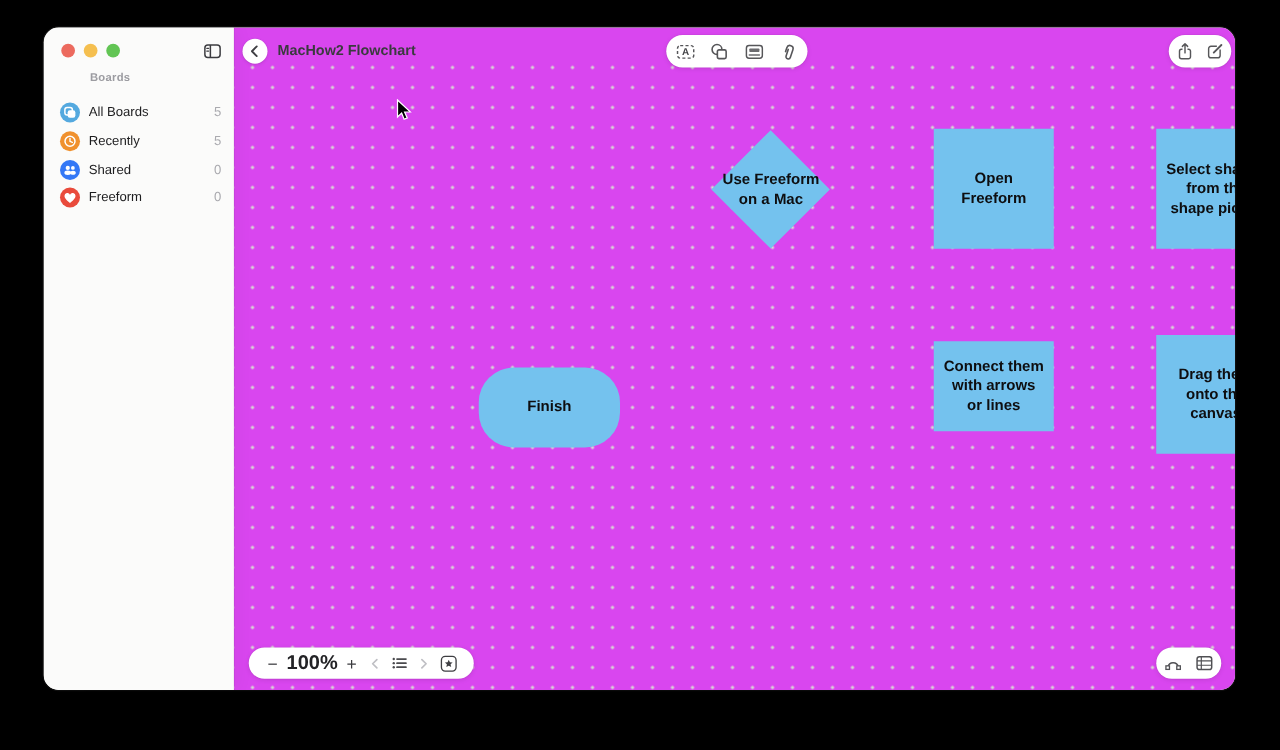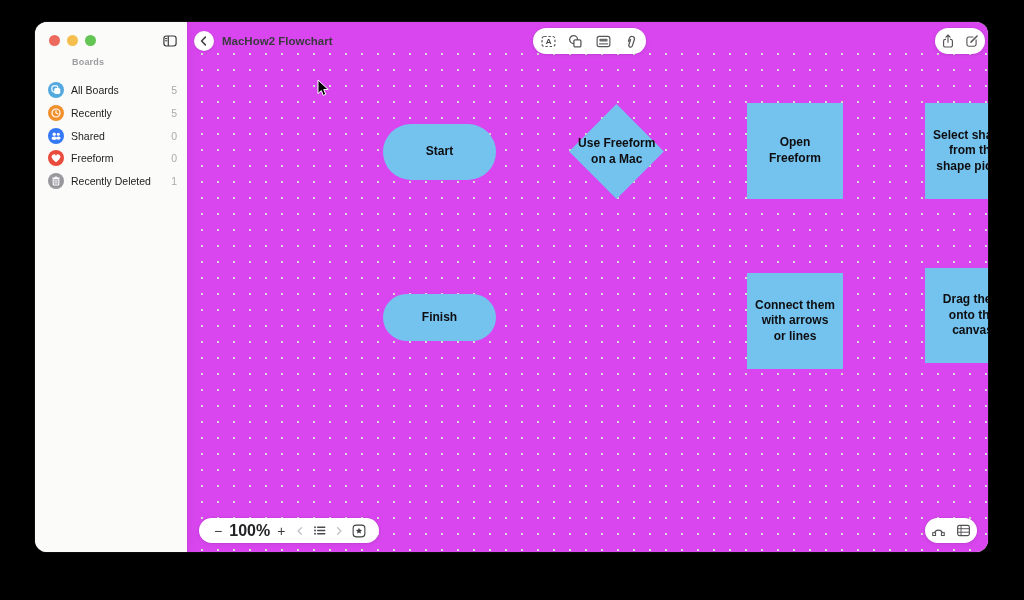--- a/index.html
+++ b/index.html
@@ -53,27 +53,27 @@
   .zoom-pill { left:12px; bottom:9px; width:180px; height:25px; padding:0 8px; }
   .z-btn { font-size:14px; color:#3A3A3E; width:20px; text-align:center; cursor:default; line-height:1; }
   .z-val { font-size:16px; font-weight:600; color:#232326; }
   .br-pill { left:738px; bottom:9px; width:52px; height:25px; }
 
   
   .shape { position:absolute; background:#74C2EE; display:flex; align-items:center; justify-content:center;
     text-align:center; font-size:12px; font-weight:600; color:#0E0E10; line-height:1.3; cursor:default; }
   .pill-shape { border-radius:28px; }
   .s-start { left:196px; top:102px; width:113px; height:56px; }
-  .s-finish { left:196px; top:272px; width:113px; height:47px; }
+  .s-finish { left:196px; top:272px; width:113px; height:64px; }
   .s-diamond { left:396px; top:96px; width:67px; height:67px; transform:rotate(45deg); }
   .s-diamond .dtxt { transform:rotate(-45deg); width:78px; flex:0 0 auto; }
   .s-open { left:560px; top:81px; width:96px; height:96px; padding:0 9px; }
   .s-select { left:738px; top:81px; width:96px; height:96px; padding:0 7px; }
   .s-complete { left:383px; top:252px; width:95px; height:94px; padding:0 9px; }
-  .s-connect { left:560px; top:251px; width:96px; height:96px; padding:12px 8px; }
+  .s-connect { left:560px; top:251px; width:96px; height:72px; padding:12px 8px; }
   .s-drag { left:738px; top:246px; width:95px; height:95px; padding:0 13px; }
 
   .cursor { position:absolute; left:317px; top:79px; width:13px; height:19px; z-index:50; }
 
   svg { display:block; }
 </style>
 </head>
 <body>
 
 <div class="window">
@@ -129,33 +129,20 @@
       </div>
       <div class="sb-item">
         <span class="sb-ic ic-favorites">
           <svg width="16" height="16" viewBox="0 0 16 16">
             <path d="M8 12.3 C4.6 9.7 3.6 8.2 3.6 6.6 a2.3 2.3 0 0 1 4.4-0.9 a2.3 2.3 0 0 1 4.4 0.9 c0 1.6-1 3.1-4.4 5.7 z" fill="#fff"></path>
           </svg>
         </span>
         <span class="sb-label">Freeform</span>
         <span class="sb-count">0</span>
       </div>
-      <div class="sb-item">
-        <span class="sb-ic ic-deleted">
-          <svg width="16" height="16" viewBox="0 0 16 16">
-            <line x1="4.6" y1="5" x2="11.4" y2="5" stroke="#fff" stroke-width="1.1" stroke-linecap="round"></line>
-            <path d="M6.8 5 a1.2 1.2 0 0 1 2.4 0" fill="none" stroke="#fff" stroke-width="1"></path>
-            <rect x="5.2" y="5.6" width="5.6" height="6.4" rx="1" fill="none" stroke="#fff" stroke-width="1.1"></rect>
-            <line x1="7.1" y1="7.2" x2="7.1" y2="10.4" stroke="#fff" stroke-width="0.9" stroke-linecap="round"></line>
-            <line x1="8.9" y1="7.2" x2="8.9" y2="10.4" stroke="#fff" stroke-width="0.9" stroke-linecap="round"></line>
-          </svg>
-        </span>
-        <span class="sb-label">Recently Deleted</span>
-        <span class="sb-count">1</span>
-      </div>
     </div>
   </div>
 
   <div class="canvas">
     <div class="dots"></div>
 
     <div class="back-btn">
       <svg width="14" height="14" viewBox="0 0 16 16">
         <polyline points="9.6,3.6 5.2,8 9.6,12.4" fill="none" stroke="#3F3F44" stroke-width="1.7" stroke-linecap="round" stroke-linejoin="round"></polyline>
       </svg>
@@ -197,23 +184,20 @@
         </svg>
       </div>
       <div class="tb-btn">
         <svg width="16" height="16" viewBox="0 0 16 16">
           <path d="M9.5 4 H4.8 a1.9 1.9 0 0 0 -1.9 1.9 v5.4 a1.9 1.9 0 0 0 1.9 1.9 h5.4 a1.9 1.9 0 0 0 1.9 -1.9 V6.6" fill="none" stroke="#565659" stroke-width="1.15"></path>
           <line x1="7" y1="9.1" x2="13.1" y2="3" stroke="#565659" stroke-width="1.5" stroke-linecap="round"></line>
         </svg>
       </div>
     </div>
 
-    <div class="shape pill-shape s-start">
-      <span>Start</span>
-    </div>
     <div class="shape s-diamond">
       <span class="dtxt">Use Freeform on a Mac</span>
     </div>
     <div class="shape s-open">
       <span>Open Freeform</span>
     </div>
     <div class="shape s-select">
       <span>Select shapes from the shape picker</span>
     </div>
     <div class="shape pill-shape s-finish">

